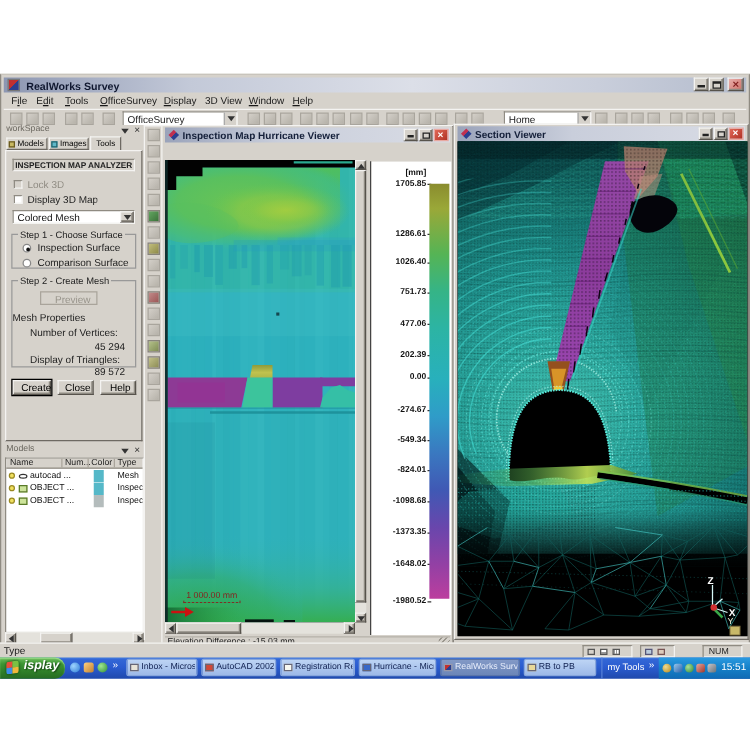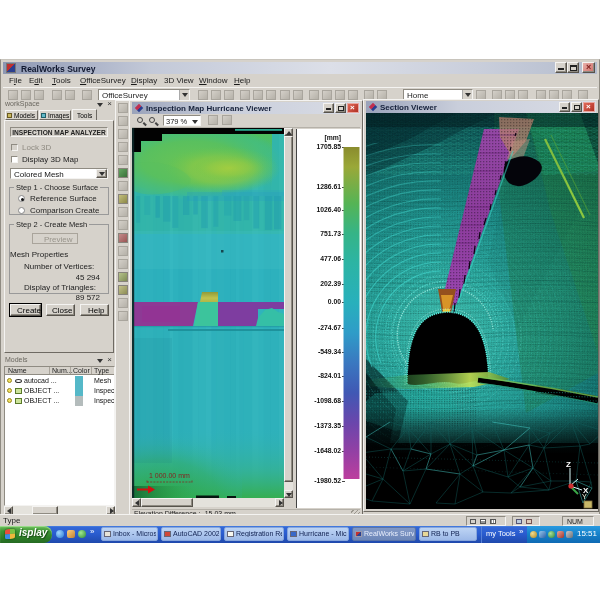--- a/index.html
+++ b/index.html
@@ -124,23 +124,23 @@
           <span class="abs nw" style="left:3px;top:1px;font-size:8px;color:#111">Colored Mesh</span>
         <div class="abs btn3d" style="right:0;top:0;width:11px;height:9px">
             <div class="tri-d" style="left:2px;top:2px"></div>
           </div>
       </div>
       <fieldset class="abs" style="left:4px;top:62px;right:4px;height:32px;border:1px solid #999;border-radius:0;margin:0;padding:0">
         <legend style="font-size:7.5px;color:#222;margin-left:4px;padding:0 2px">Step 1 - Choose Surface</legend>
         <div class="abs" style="left:8px;top:3px;width:7px;height:7px;border-radius:50%;background:#fff;border:1px solid #888">
             <div style="position:absolute;left:1.5px;top:1.5px;width:3px;height:3px;border-radius:50%;background:#111"></div>
           </div>
-        <span class="abs nw" style="left:20px;top:2px;font-size:8px;color:#222">Reference Surface</span>
+        <span class="abs nw" style="left:20px;top:2px;font-size:8px;color:#222">Inspection Surface</span>
         <div class="abs" style="left:8px;top:15px;width:7px;height:7px;border-radius:50%;background:#fff;border:1px solid #888"></div>
-        <span class="abs nw" style="left:20px;top:14px;font-size:8px;color:#222">Comparison Create</span>
+        <span class="abs nw" style="left:20px;top:14px;font-size:8px;color:#222">Comparison Surface</span>
       </fieldset>
       <fieldset class="abs" style="left:4px;top:99px;right:4px;height:74px;border:1px solid #999;margin:0;padding:0">
         <legend style="font-size:7.5px;color:#222;margin-left:4px;padding:0 2px">Step 2 - Create Mesh</legend>
         <div class="abs" style="left:22px;top:4px;width:46px;height:11px;background:#d6d2cb;border:1px solid #a9a49b">
             <span style="position:absolute;left:11px;top:1px;font-size:8px;color:#98948b">Preview</span>
           </div>
         <span class="abs nw" style="left:0;top:21px;font-size:8px;color:#222">Mesh Properties</span>
         <span class="abs nw" style="left:14px;top:33px;font-size:8px;color:#222">Number of Vertices:</span>
         <span class="abs nw" style="right:8px;top:44px;font-size:8px;color:#222">45 294</span>
         <span class="abs nw" style="left:14px;top:54px;font-size:8px;color:#222">Display of Triangles:</span>
@@ -233,30 +233,20 @@
       <span class="abs nw" style="left:14px;top:2px;font-size:8px;font-weight:bold;color:#15203a">Inspection Map Hurricane Viewer</span>
       <div class="abs btn3d" style="right:26px;top:1px;width:11px;height:10px">
           <div class="abs" style="left:2px;bottom:2px;width:5px;height:2px;background:#222"></div>
         </div>
       <div class="abs btn3d" style="right:14px;top:1px;width:11px;height:10px">
           <div class="abs" style="left:2px;top:2px;width:6px;height:5px;border:1px solid #222"></div>
         </div>
       <div class="abs" style="right:1px;top:1px;width:12px;height:10px;background:linear-gradient(135deg,#e06858,#b03024);border:1px solid #e8a8a0">
           <span class="abs" style="left:2px;top:-1px;font-size:8px;font-weight:bold;color:#fff">×</span>
         </div>
-    </div>
-    <div class="abs" style="left:2px;top:13px;right:2px;height:14px;border-bottom:1px solid #b5b1a9">
-      <div class="mag" style="left:5px;top:3px"></div>
-      <div class="mag" style="left:17px;top:3px"></div>
-      <div class="abs sunken" style="left:31px;top:1px;width:38px;height:11px;background:#fff">
-          <span class="abs nw" style="left:2px;top:1px;font-size:7.5px;color:#222">379 %</span>
-          <div class="tri-d" style="right:2px;top:4px"></div>
-        </div>
-      <div class="ico2" style="left:76px;top:1px"></div>
-      <div class="ico2" style="left:90px;top:1px"></div>
     </div>
     <div class="abs" style="left:2px;top:27px;width:152px;height:370px;background:#000;overflow:hidden"><svg width="152" height="370" viewBox="0 0 152 370">
           <defs>
             <radialGradient id="gblob" cx="0.5" cy="0.5" r="0.5">
               <stop offset="0%" stop-color="#6ac454"></stop>
               <stop offset="55%" stop-color="#5ac05e" stop-opacity="0.95"></stop>
               <stop offset="85%" stop-color="#43bd85" stop-opacity="0.6"></stop>
               <stop offset="100%" stop-color="#38b8a0" stop-opacity="0"></stop>
             </radialGradient>
             <radialGradient id="gcore" cx="0.5" cy="0.5" r="0.5">

